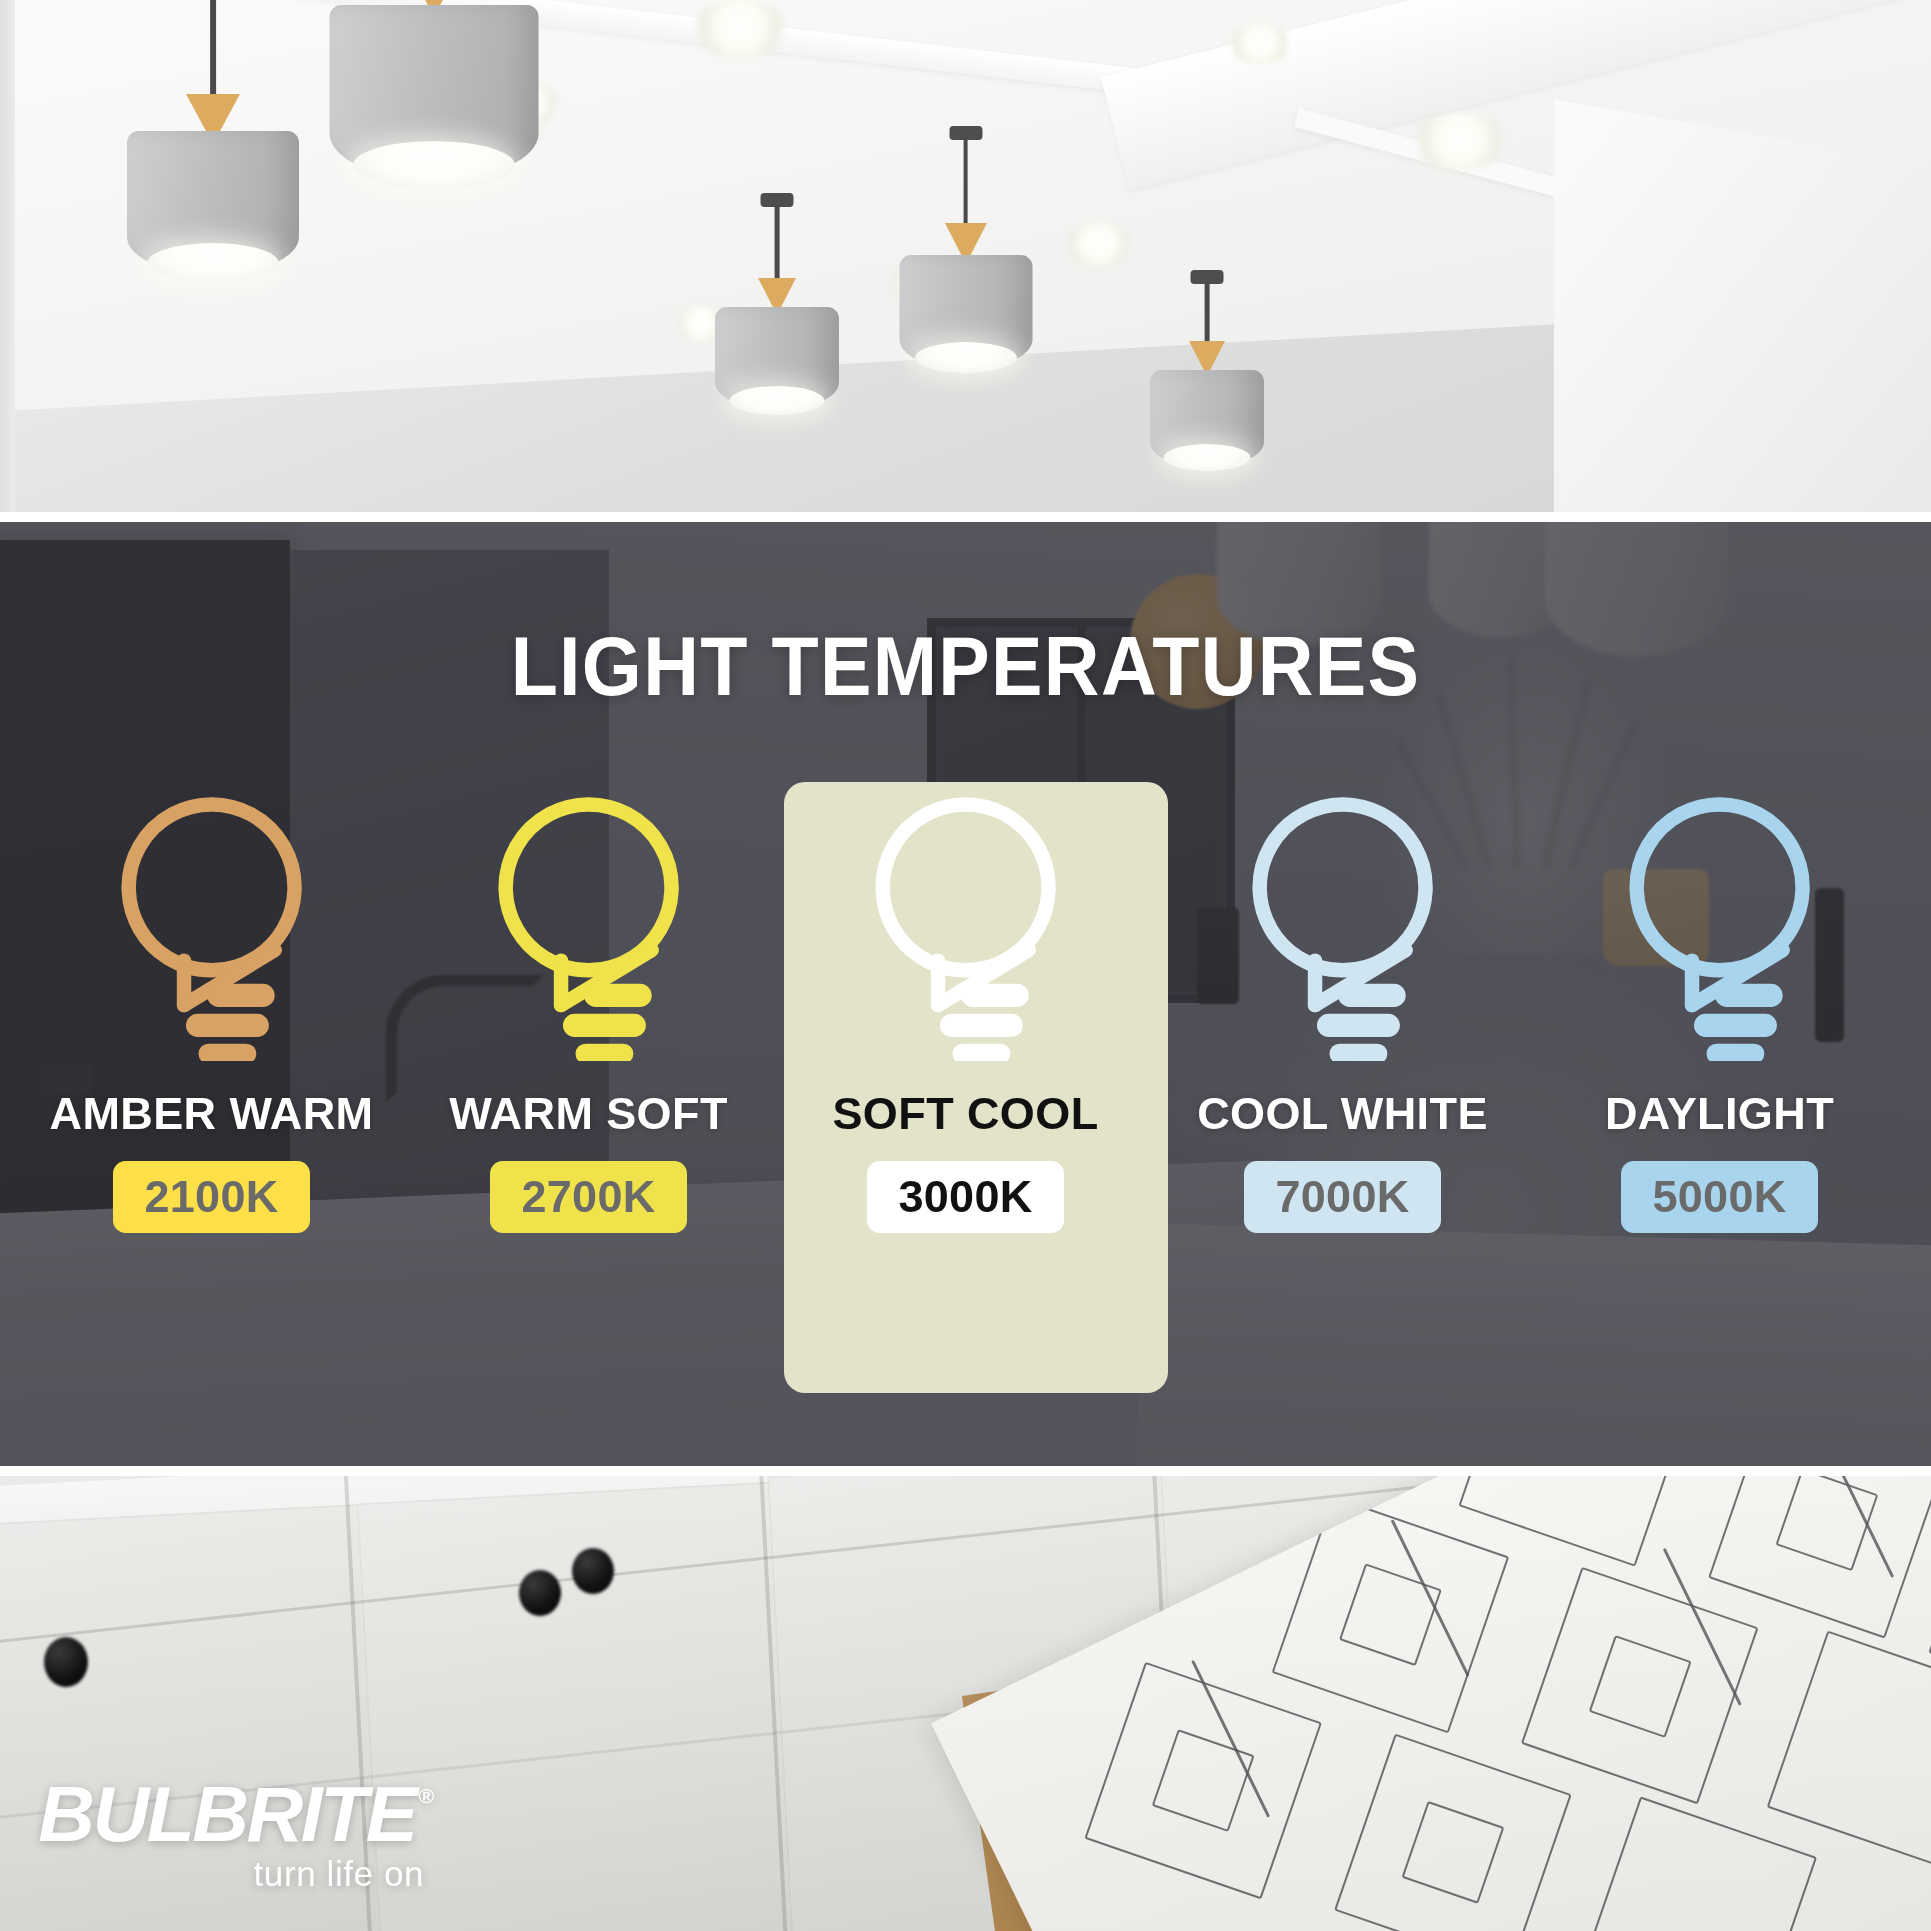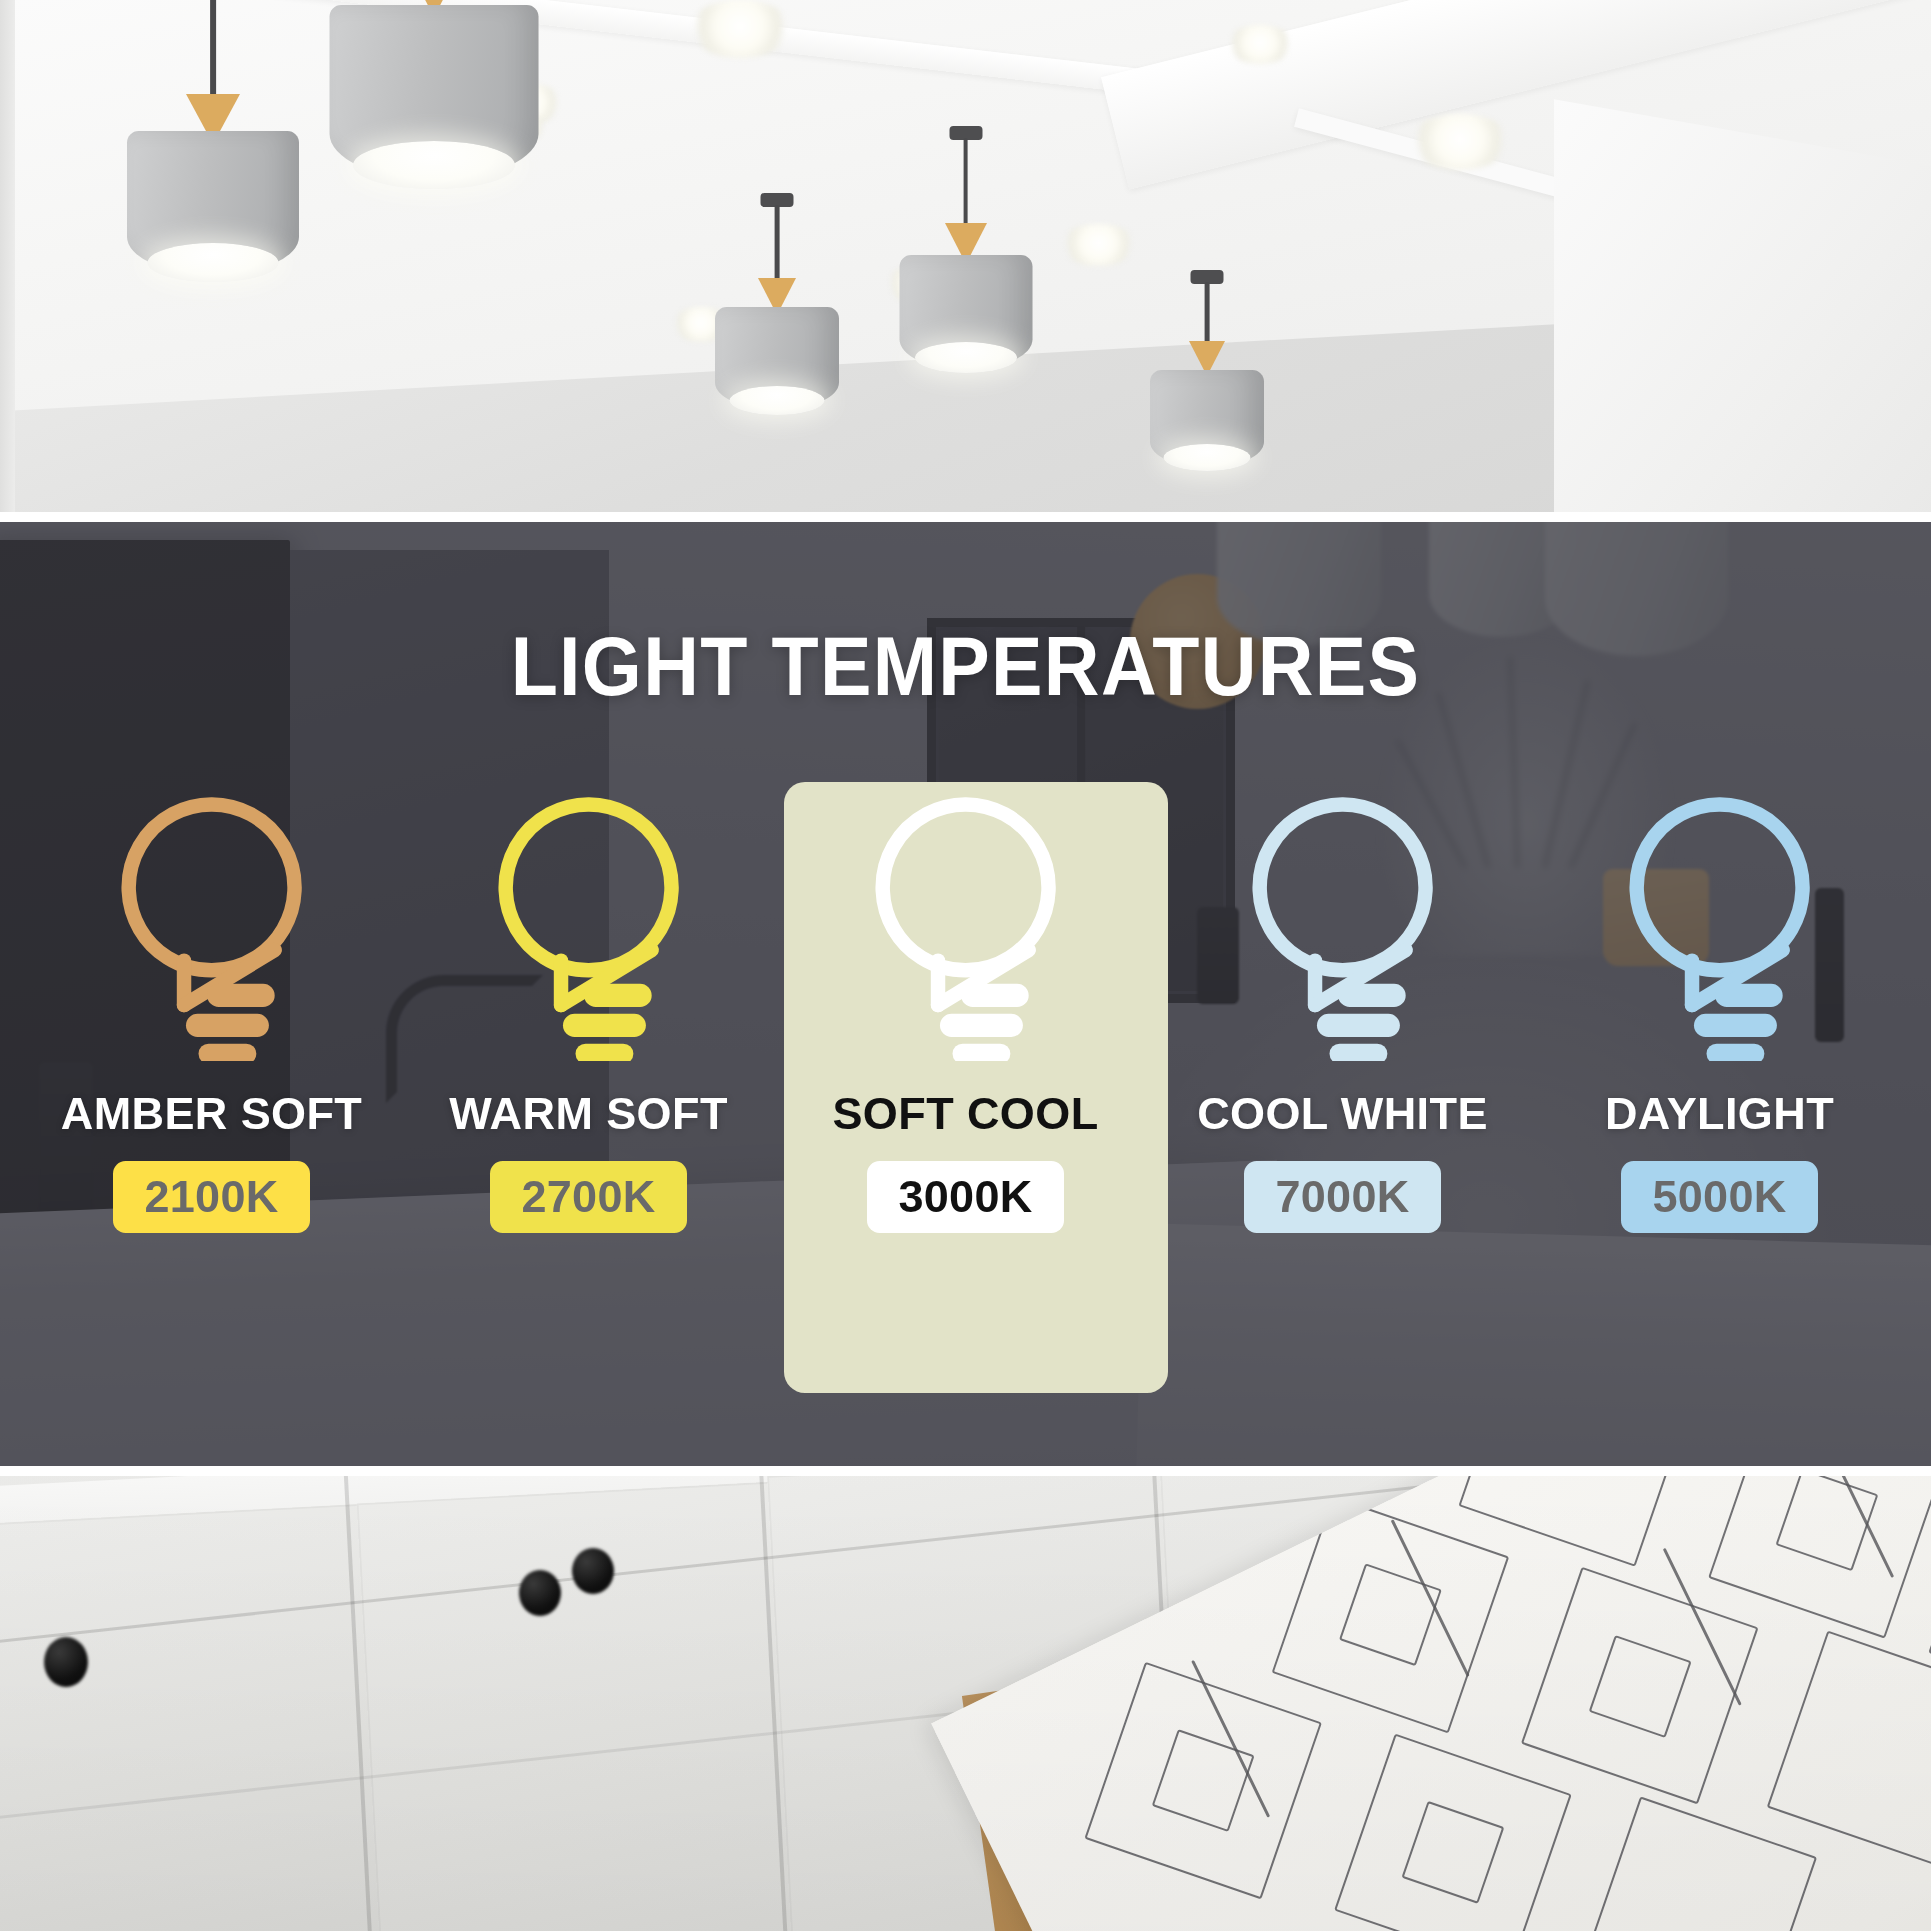--- a/index.html
+++ b/index.html
@@ -467,21 +467,21 @@
               <path d="M86 176 L86 222"></path>
               <path d="M86 222 L180 165"></path>
             </g>
             <g fill="#d7a264">
               <rect x="110" y="200" width="70" height="24" rx="12"></rect>
               <rect x="88" y="231" width="86" height="24" rx="12"></rect>
               <rect x="101" y="262" width="60" height="21" rx="10.5"></rect>
             </g>
           </svg>
         </div>
-        <div class="kelvin-label">AMBER SOFT</div>
+        <div class="kelvin-label">AMBER WARM</div>
         <div class="kelvin-badge" style="background:#fde047;">2100K</div>
       </div>
 
       <div class="col">
         <div class="bulb-wrap">
           <svg viewBox="0 0 230 280" xmlns="http://www.w3.org/2000/svg">
             <g fill="none" stroke="#f0e24b" stroke-width="15" stroke-linecap="round" stroke-linejoin="round">
               <path d="M115 14 A86 86 0 1 1 114.2 14 Z"></path>
               <path d="M86 176 L86 222"></path>
               <path d="M86 222 L180 165"></path>
@@ -599,16 +599,23 @@
       <div class="dia" style="left:753px; top:348px; width:183px; height:183px;"></div>
       <div class="dia" style="left:966px;top:280px; width:183px; height:183px;"></div>
       <div class="bar" style="left:261px; top:58px;  width:2.9px; height:174px;"></div>
       <div class="bar" style="left:502px; top:19.3px;  width:2.9px; height:174px;"></div>
       <div class="bar" style="left:734px; top:164px; width:2.9px; height:174px;"></div>
       <div class="bar" style="left:927px; top:116px; width:2.9px; height:174px;"></div>
     </div>
 
     <div class="bot-scrim"></div>
 
+    <div class="logo">
+      <div class="logo-word">
+        <span>BULBRITE</span>
+        <span class="logo-reg">®</span>
+      </div>
+      <div class="logo-tag">turn life on</div>
+    </div>
   </div>
 
 </div>
 
 
 </body></html>

